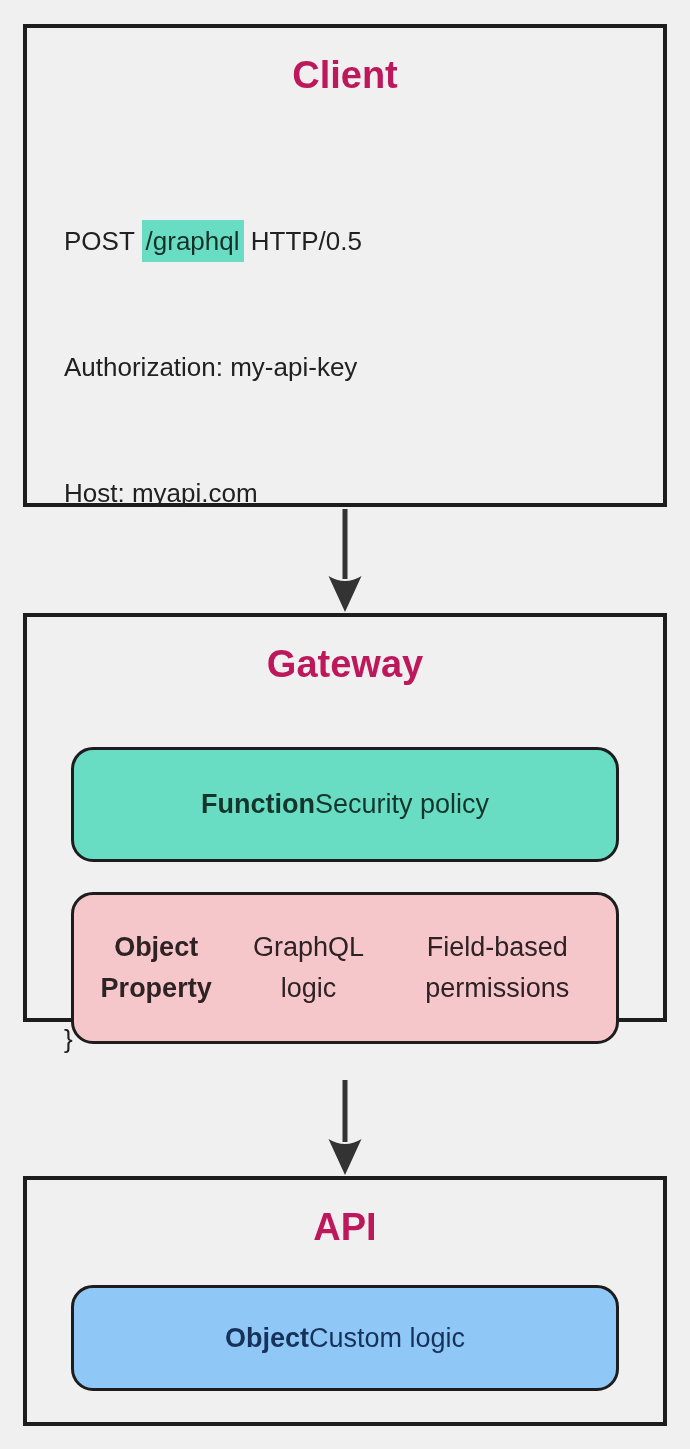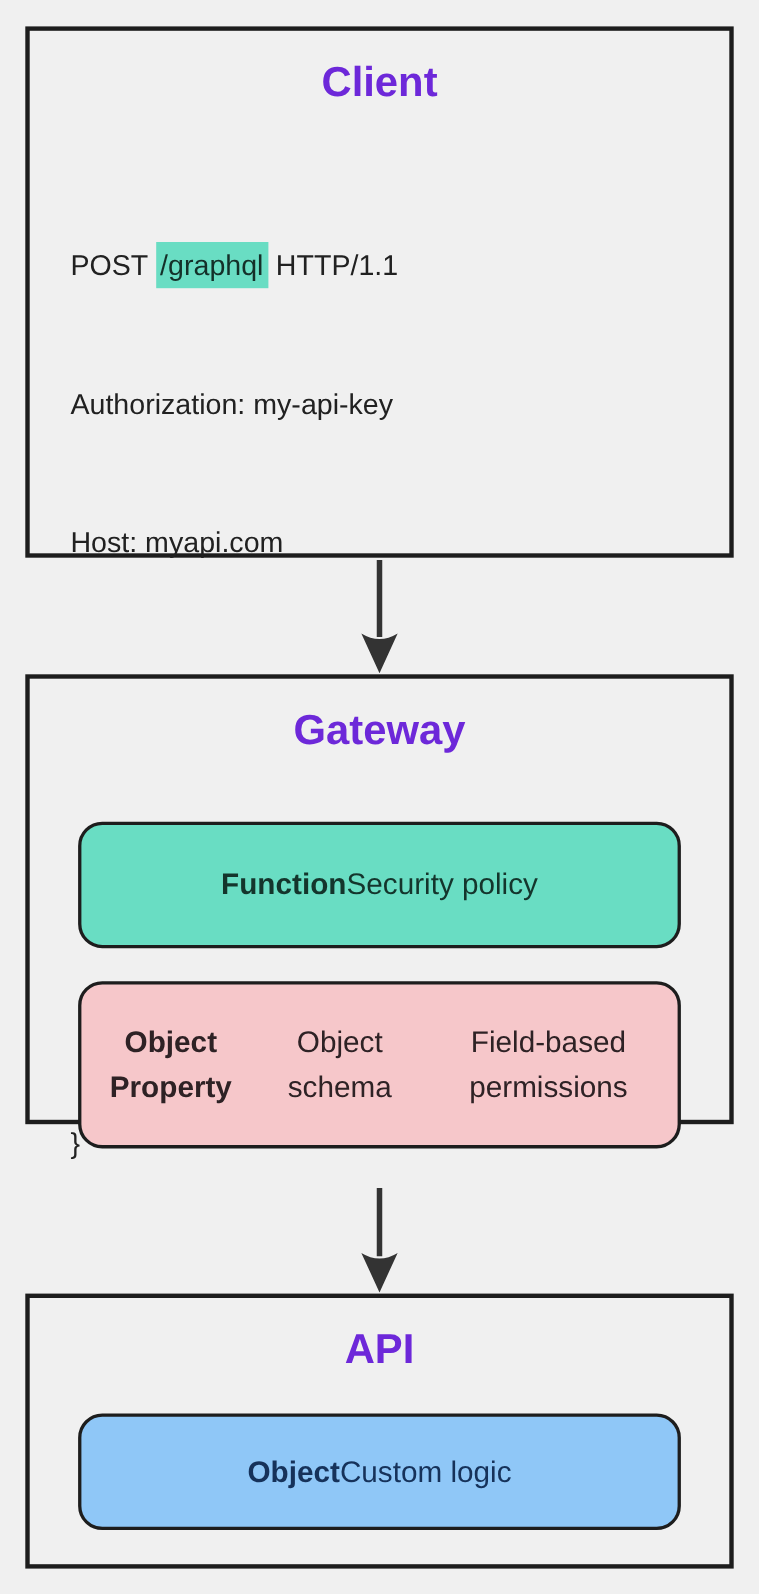--- a/index.html
+++ b/index.html
@@ -23,21 +23,21 @@
   .gateway-box { top: 613px;  height: 409px; }
   .api-box     { top: 1176px; height: 250px; }
 
   .box-title {
     margin: 0;
     padding-top: 28px;
     text-align: center;
     font-size: 38px;
     line-height: 1;
     font-weight: 700;
-    color: #6d28d9;
+    color: #be185d;
   }
 
   .code {
     margin: 42px 0 0 37px;
     font-size: 26px;
     line-height: 42px;
     color: #212121;
     white-space: pre;
   }
   .code .gap-above { margin-top: 42px; }
@@ -73,21 +73,21 @@
   .arrow-2 { top: 1078px; }
 </style>
 </head>
 <body>
 
 <div class="canvas">
 
   <section class="outer-box client-box">
     <h2 class="box-title">Client</h2>
     <div class="code">
-      <div class="line"><span>POST </span><span class="hl hl-teal">/graphql</span><span> HTTP/1.1</span></div>
+      <div class="line"><span>POST </span><span class="hl hl-teal">/graphql</span><span> HTTP/0.5</span></div>
       <div class="line">Authorization: my-api-key</div>
       <div class="line">Host: myapi.com</div>
       <div class="line gap-above">{</div>
       <div class="line"><span>  "query": "query {</span><span class="hl hl-pink">profile(</span><span class="hl hl-blue">id: 1</span><span>) { </span><span class="hl hl-pink">name</span><span> } }",</span></div>
       <div class="line">  "variables": {}</div>
       <div class="line">}</div>
     </div>
   </section>
 
   <svg class="arrow arrow-1" width="40" height="107" viewBox="0 0 40 107">
@@ -96,21 +96,21 @@
   </svg>
 
   <section class="outer-box gateway-box">
     <h2 class="box-title">Gateway</h2>
     <div class="card card-teal">
       <div class="card-title">Function</div>
       <div class="card-line">Security policy</div>
     </div>
     <div class="card card-pink">
       <div class="card-title">Object Property</div>
-      <div class="card-line">Object schema</div>
+      <div class="card-line">GraphQL logic</div>
       <div class="card-line">Field-based permissions</div>
     </div>
   </section>
 
   <svg class="arrow arrow-2" width="40" height="99" viewBox="0 0 40 99">
     <line x1="20" y1="2" x2="20" y2="64" stroke="#333333" stroke-width="5"></line>
     <path d="M20 97 L3.5 61 Q20 71 36.5 61 Z" fill="#333333"></path>
   </svg>
 
   <section class="outer-box api-box">

